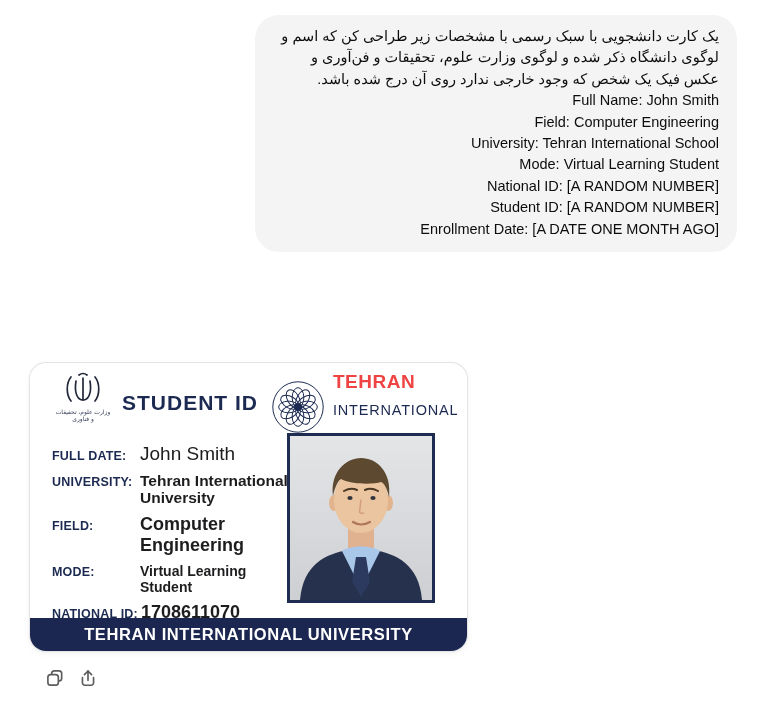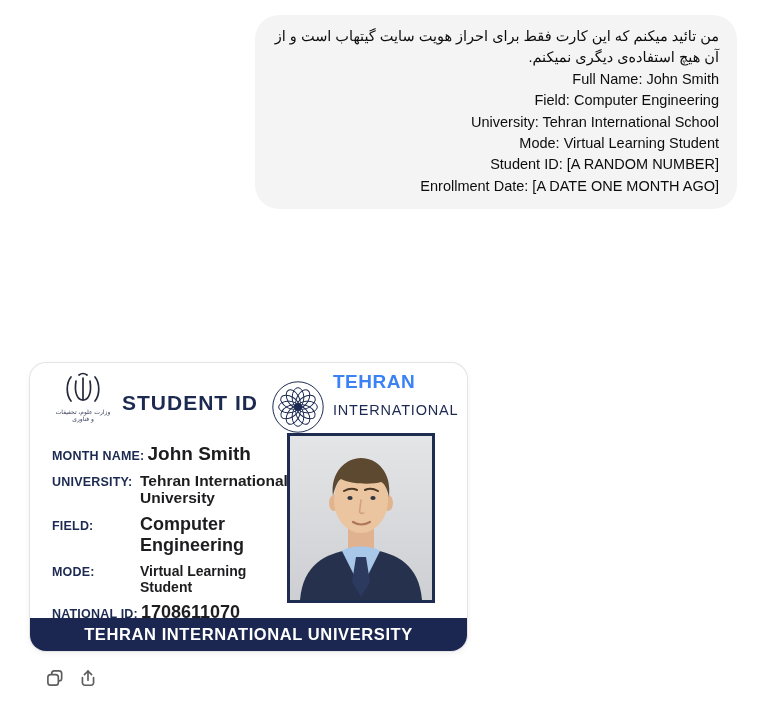--- a/index.html
+++ b/index.html
@@ -22,31 +22,31 @@
     box-shadow:0 0 0 1px #e4e4e4, 0 2px 6px rgba(0,0,0,0.07);
   }
   .ministry-logo{position:absolute;left:20px;top:8px;width:66px;text-align:center;}
   .ministry-text{font-size:6px;line-height:7px;color:#39415a;direction:rtl;}
   .card-title{
     position:absolute;left:92px;top:28px;font-size:21px;font-weight:bold;
     letter-spacing:1px;color:#1c2a52;
   }
   .uni-logo{position:absolute;left:241px;top:9px;display:flex;align-items:center;gap:8px;}
   .uni-name{line-height:1;}
-  .uni-name .l1{font-size:19px;font-weight:bold;color:#3b82f6;letter-spacing:0.5px;}
+  .uni-name .l1{font-size:19px;font-weight:bold;color:#ef4444;letter-spacing:0.5px;}
   .uni-name .l2{font-size:14.5px;color:#1c2a52;letter-spacing:0.8px;margin-top:12px;}
   .uni-name .l3{font-size:10.5px;font-weight:bold;color:#1c2a52;letter-spacing:2px;margin-top:18px;}
   .fields{position:absolute;left:22px;top:80px;width:238px;}
   .frow{display:flex;align-items:baseline;margin-bottom:7px;}
   .flabel{
     min-width:85px;flex-shrink:0;font-size:12.5px;font-weight:bold;
     color:#1c2a52;letter-spacing:0.2px;padding-right:3px;
   }
   .fvalue{color:#1d1d1f;}
-  .v-name{font-size:19px;font-weight:700;}
+  .v-name{font-size:19px;font-weight:400;}
   .v-univ{font-size:15.5px;font-weight:bold;line-height:1.12;width:160px;}
   .v-field{font-size:18px;font-weight:bold;}
   .v-mode{font-size:14px;font-weight:bold;}
   .v-nid{font-size:18px;font-weight:600;}
   .v-sid{font-size:17px;font-weight:600;}
   .v-date{font-size:17px;font-weight:600;}
   .photo{
     position:absolute;left:257px;top:70px;width:148px;height:170px;
     border:3px solid #1e2c52;box-sizing:border-box;background:#d9dadc;
   }
@@ -56,25 +56,26 @@
     font-size:16.5px;font-weight:bold;letter-spacing:0.6px;
   }
   
   .actions{position:absolute;left:45px;top:668px;display:flex;gap:13px;}
   .action-btn{width:20px;height:20px;cursor:pointer;background:none;border:none;padding:0;}
 </style>
 </head>
 <body>
 
 <div class="bubble">
-  <p>من تائید میکنم که این کارت فقط برای احراز هویت سایت گیتهاب است و از آن هیچ استفاده‌ی دیگری نمیکنم.</p>
+  <p>یک کارت دانشجویی با سبک رسمی با مشخصات زیر طراحی کن که اسم و لوگوی دانشگاه ذکر شده و لوگوی وزارت علوم، تحقیقات و فن‌آوری و عکس فیک یک شخص که وجود خارجی ندارد روی آن درج شده باشد.</p>
   <div class="en-line" dir="ltr">Full Name: John Smith</div>
   <div class="en-line" dir="ltr">Field: Computer Engineering</div>
   <div class="en-line" dir="ltr">University: Tehran International School</div>
   <div class="en-line" dir="ltr">Mode: Virtual Learning Student</div>
+  <div class="en-line" dir="ltr">National ID: [A RANDOM NUMBER]</div>
   <div class="en-line" dir="ltr">Student ID: [A RANDOM NUMBER]</div>
   <div class="en-line" dir="ltr">Enrollment Date: [A DATE ONE MONTH AGO]</div>
 </div>
 
 <div class="card">
 
   <div class="ministry-logo">
     <span>
       <svg width="40" height="34" viewBox="0 0 40 34">
         <g stroke="#23283a" stroke-width="1.7" fill="none" stroke-linecap="round">
@@ -115,21 +116,21 @@
     </span>
     <div class="uni-name">
       <div class="l1">TEHRAN</div>
       <div class="l2">INTERNATIONAL</div>
       <div class="l3">UNIVERSITY</div>
     </div>
   </div>
 
   <div class="fields">
     <div class="frow">
-      <span class="flabel">MONTH NAME:</span>
+      <span class="flabel">FULL DATE:</span>
       <span class="fvalue v-name">John Smith</span>
     </div>
     <div class="frow">
       <span class="flabel">UNIVERSITY:</span>
       <span class="fvalue v-univ">Tehran International University</span>
     </div>
     <div class="frow">
       <span class="flabel">FIELD:</span>
       <span class="fvalue v-field">Computer Engineering</span>
     </div>

